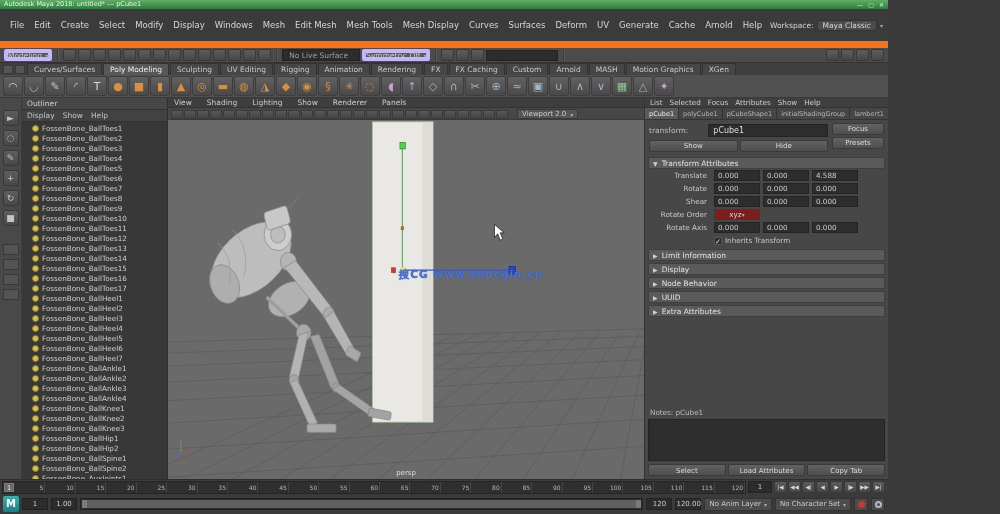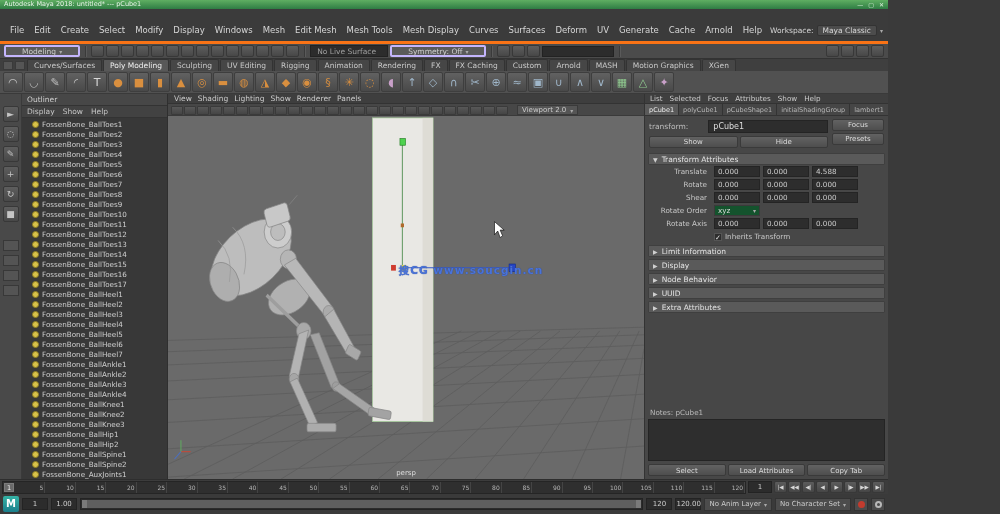--- a/index.html
+++ b/index.html
@@ -8,32 +8,32 @@
   .app { position:relative; width:888px; height:514px; display:flex; flex-direction:column;
     color:#cccccc; font-size:8px; }
 
   
   .titlebar { height:9px; background:linear-gradient(#5fae62,#2f7d44); display:flex;
     align-items:center; justify-content:space-between; padding:0 4px; color:#eaf5ea;
     font-size:6.5px; line-height:9px; }
   .winbtns { display:flex; gap:5px; font-size:6px; color:#dff0df; }
 
   
-  .menubar { height:13px; background:#3b3b3b; border-bottom:3px solid #f97316;
-    display:flex; align-items:flex-start; padding:16px 5px; font-size:8.5px; color:#d6d6d6; }
+  .menubar { height:13px; background:#3b3b3b; border-bottom:7px solid #f97316;
+    display:flex; align-items:center; padding:16px 5px; font-size:8.5px; color:#d6d6d6; }
   .menu-item { padding:0 5px; white-space:nowrap; cursor:default; }
   .workspace { margin-left:auto; display:flex; align-items:center; gap:3px; font-size:7.5px; }
   .workspace .combo { background:#4c4c4c; border:1px solid #333; padding:0 5px; height:11px;
     line-height:10px; border-radius:2px; }
 
   
   .statusline { height:15px; background:#4b4b4b; border-bottom:1px solid #333; display:flex;
     align-items:center; gap:2px; padding:0 4px; }
-  .mode-combo,.sym-combo { background:#5a5a5a; border:2px solid #c4b5fd; height:12px;
-    padding:0 16px; display:flex; align-items:center; gap:3px; border-radius:2px; font-size:7.5px; }
+  .mode-combo,.sym-combo { background:#5a5a5a; border:4px solid #c4b5fd; height:12px;
+    padding:0 0; display:flex; align-items:center; gap:3px; border-radius:2px; font-size:7.5px; }
   .sicon { width:13px; height:12px; background:linear-gradient(#5e5e5e,#474747);
     border:1px solid #383838; border-radius:2px; }
   .sep { width:1px; height:11px; background:#3a3a3a; margin:0 3px; box-shadow:1px 0 0 #5a5a5a; }
   .live-field { background:#2c2c2c; border:1px solid #222; height:12px; line-height:11px;
     padding:0 6px; color:#9f9f9f; min-width:78px; font-size:7.5px; }
   .searchbox { width:72px; height:11px; background:#2c2c2c; border:1px solid #222;
     color:#ccc; font-size:8px; }
 
   
   .shelftabs { height:12px; background:#3f3f3f; display:flex; align-items:flex-end;
@@ -69,21 +69,21 @@
   .outliner-list { flex:1; overflow:hidden; background:#383838; padding-top:1px; }
   .orow { display:flex; align-items:center; height:10px; font-size:7.2px; color:#cfcfcf;
     padding-left:10px; gap:3px; white-space:nowrap; }
   .joint-ico { width:7px; height:7px; border-radius:50%; background:#d8c24a;
     border:1px solid #8f7f22; flex:0 0 auto; }
   .set-ico { width:7px; height:7px; background:#7fa8d8; border:1px solid #3f5f8a; flex:0 0 auto; }
 
   
   .viewport { flex:1; position:relative; display:flex; flex-direction:column; min-width:0;
     background:#6a6a6a; }
-  .vp-menus { height:10px; background:#3e3e3e; display:flex; gap:6px; font-size:7.5px;
+  .vp-menus { height:10px; background:#3e3e3e; display:flex; gap:15px; font-size:7.5px;
     color:#cccccc; padding:0 6px; align-items:center; border-bottom:1px solid #333; }
   .vp-toolbar { height:12px; background:#474747; display:flex; gap:1px; align-items:flex-end;
     padding:0 3px; border-bottom:1px solid #3a3a3a; }
   .vpicon { width:12px; height:9px; background:linear-gradient(#585858,#454545);
     border:1px solid #3a3a3a; border-radius:1px; flex:0 0 auto; }
   .vp-combo { height:10px; background:#555; border:1px solid #3a3a3a; font-size:7px; color:#ccc;
     padding:0 4px; margin-left:8px; display:flex; align-items:center; gap:4px; white-space:nowrap; }
   .vp-canvas { flex:1; position:relative; min-height:0; }
   .vp-canvas svg.scene { position:absolute; inset:0; width:100%; height:100%; }
   .watermark { position:absolute; left:183px; top:148px; width:240px; text-align:center;
@@ -114,22 +114,22 @@
   .ae-showhide .ae-btn { flex:1; }
   .ae-sec { height:12px; background:#5a5a5a; border:1px solid #3f3f3f; font-size:7.5px;
     color:#e2e2e2; display:flex; align-items:center; padding:0 4px; gap:4px; margin:2px 3px 0 3px;
     border-radius:1px; }
   .ae-sec .tri { font-size:6px; color:#cfcfcf; }
   .ae-row { display:flex; align-items:center; height:13px; padding-left:4px; gap:3px;
     font-size:7.2px; color:#c8c8c8; }
   .ae-rowlabel { width:62px; text-align:right; padding-right:4px; flex:0 0 auto; }
   .ae-field { width:46px; height:11px; background:#2d2d2d; border:1px solid #242424; color:#ccc;
     font-size:7.2px; line-height:10px; padding:0 3px; }
-  .ae-dd { width:46px; height:11px; background:#14532d; border:1px solid #3a3a3a; color:#ddd;
-    font-size:7.2px; line-height:10px; padding:0 3px; display:flex; justify-content:space-between; }
+  .ae-dd { width:46px; height:11px; background:#7f1d1d; border:1px solid #3a3a3a; color:#ddd;
+    font-size:7.2px; line-height:10px; padding:0 3px; display:flex; justify-content:center; }
   .ae-check { width:8px; height:8px; background:#2d2d2d; border:1px solid #555; color:#e0e0e0;
     font-size:7px; line-height:8px; text-align:center; }
   .ae-spacer { flex:1; }
   .ae-notes-label { font-size:7.2px; color:#bbb; padding:2px 5px; }
   .ae-notes { height:42px; background:#2e2e2e; margin:0 3px; border:1px solid #242424; }
   .ae-footer { display:flex; gap:2px; padding:3px; }
   .ae-footer .ae-btn { flex:1; height:12px; line-height:10px; }
 
   
   .timeline { height:15px; background:#3c3c3c; border-top:1px solid #2e2e2e; display:flex;

